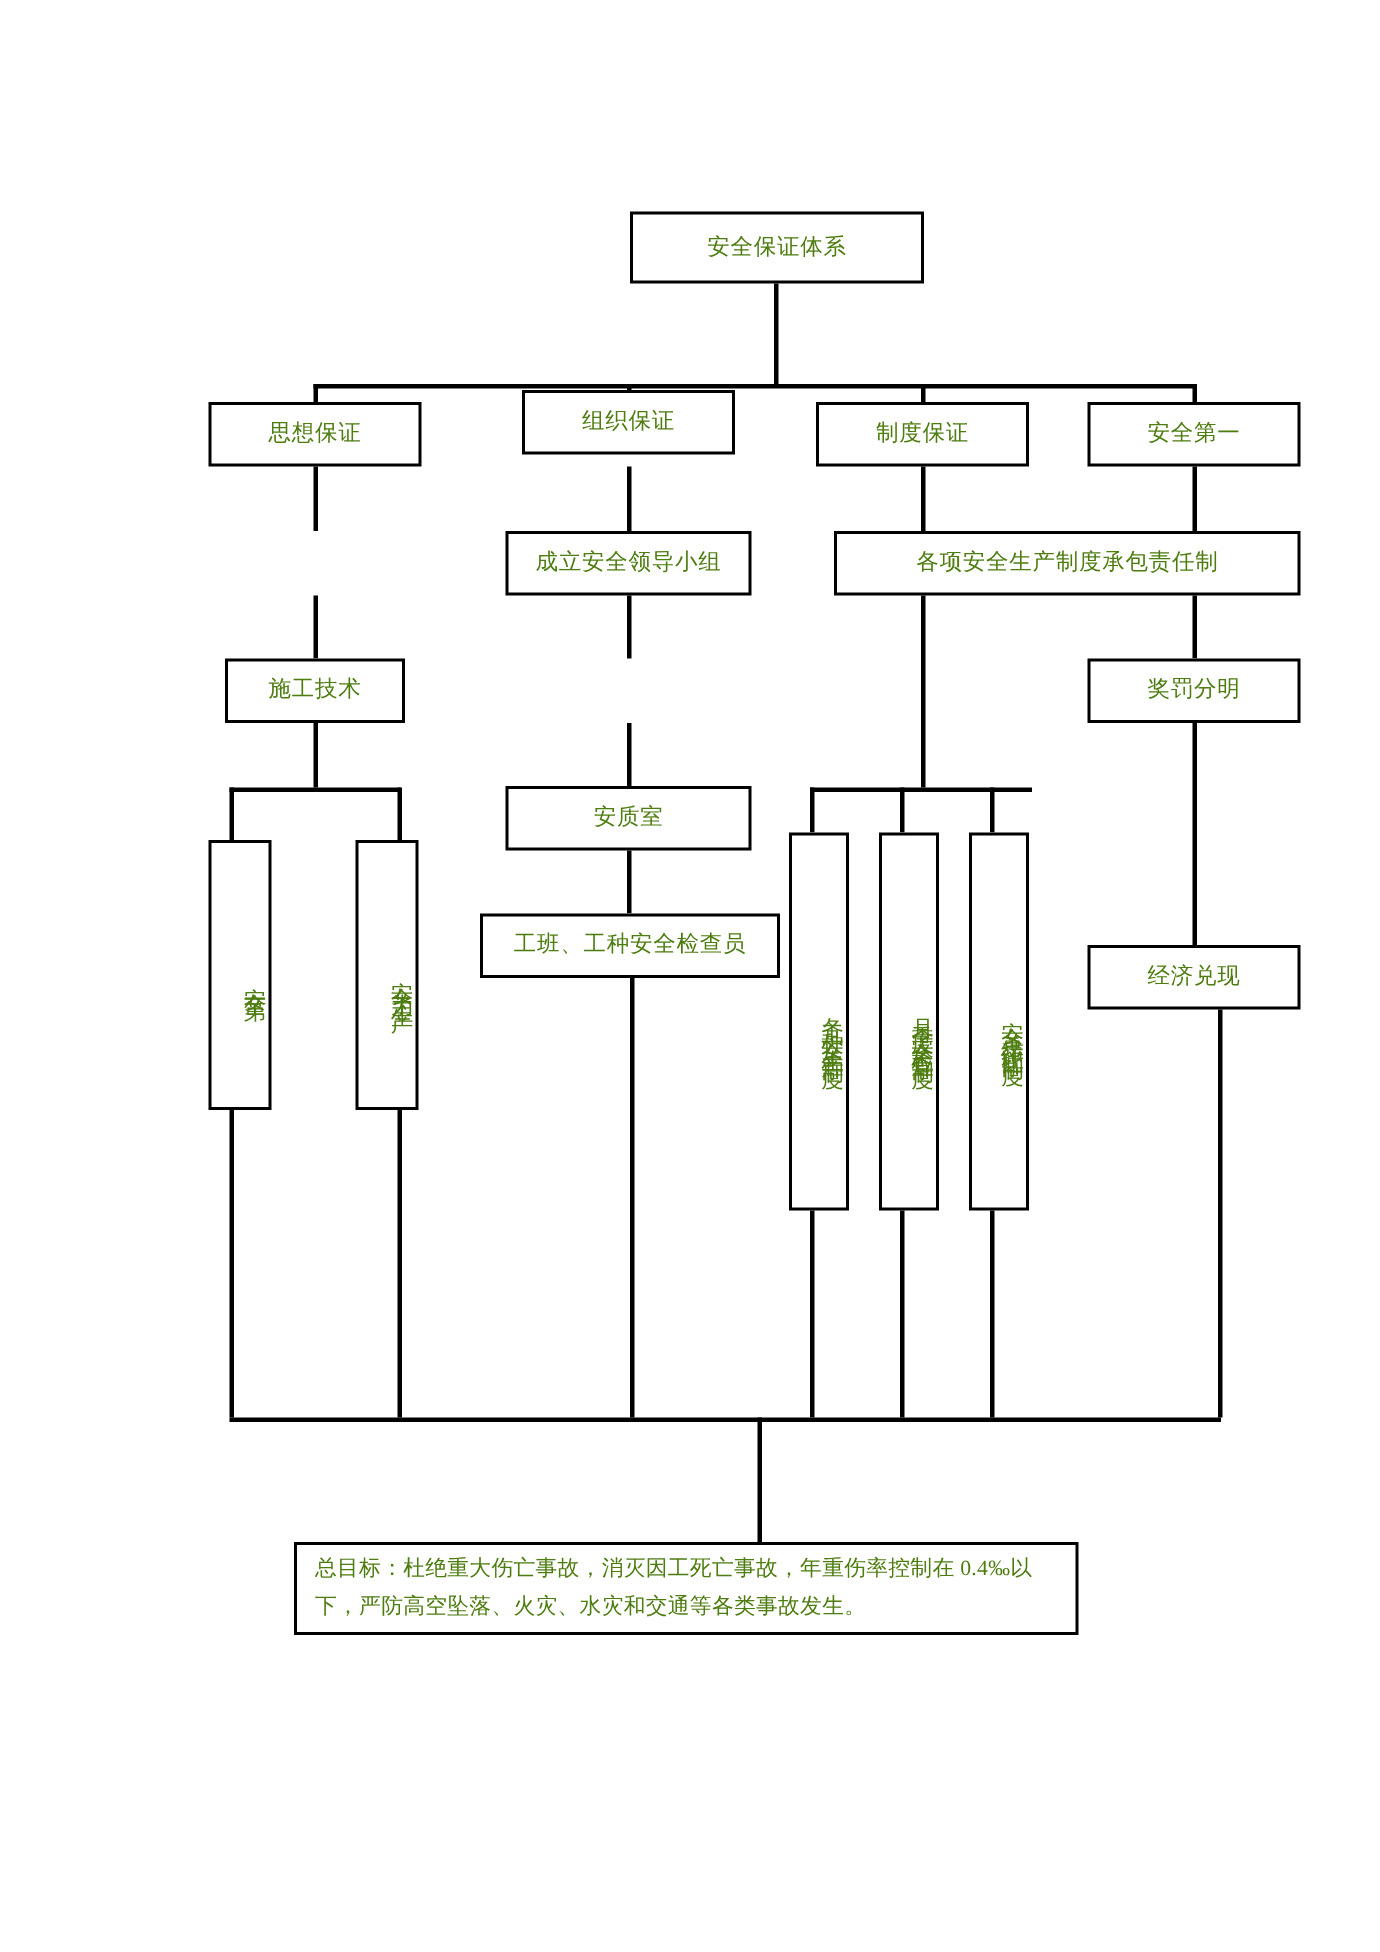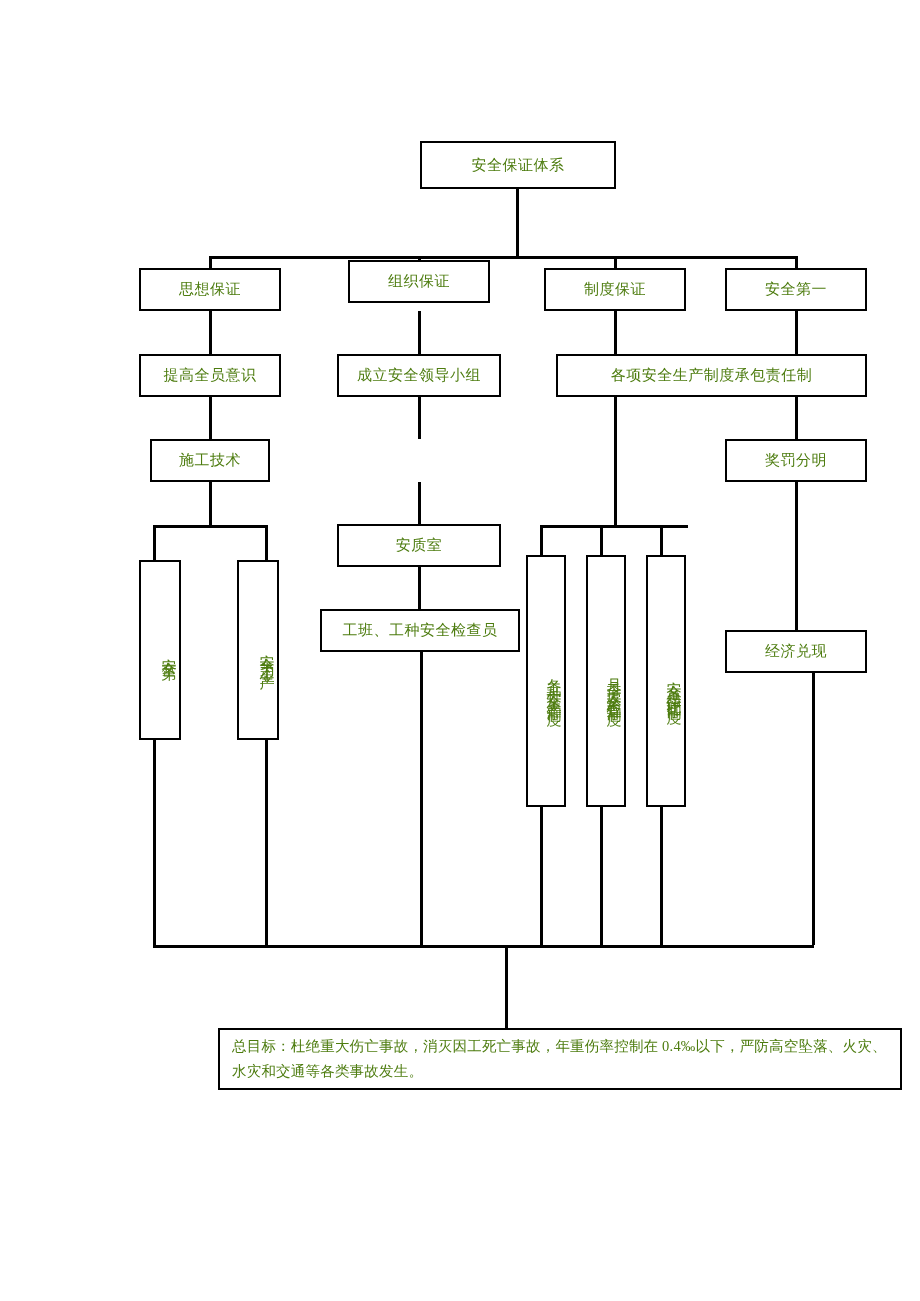--- a/index.html
+++ b/index.html
@@ -80,21 +80,20 @@
   <div class="box" style="left:139px; top:268px; width:142px; height:43px;">思想保证</div>
   <div class="box" style="left:348px; top:260px; width:142px; height:43px;">组织保证</div>
   <div class="box" style="left:544px; top:268px; width:142px; height:43px;">制度保证</div>
   <div class="box" style="left:725px; top:268px; width:142px; height:43px;">安全第一</div>
 
   <div class="ln vl" style="left:209px; top:311px; height:43px;"></div>
   <div class="ln vl" style="left:418px; top:311px; height:43px;"></div>
   <div class="ln vl" style="left:614px; top:311px; height:43px;"></div>
   <div class="ln vl" style="left:795px; top:311px; height:43px;"></div>
 
-  <div class="box" style="left:139px; top:354px; width:142px; height:43px;">提高全员意识</div>
   <div class="box" style="left:337px; top:354px; width:164px; height:43px;">成立安全领导小组</div>
   <div class="box" style="left:556px; top:354px; width:311px; height:43px;">各项安全生产制度承包责任制</div>
 
   <div class="ln vl" style="left:209px; top:397px; height:42px;"></div>
   <div class="ln vl" style="left:418px; top:397px; height:42px;"></div>
 
   <div class="ln vl" style="left:614px; top:397px; height:128px;"></div>
 
   <div class="ln vl" style="left:795px; top:397px; height:42px;"></div>
 
@@ -133,15 +132,15 @@
   <div class="ln vl" style="left:265px; top:740px; height:205px;"></div>
   <div class="ln vl" style="left:420px; top:652px; height:293px;"></div>
   <div class="ln vl" style="left:540px; top:807px; height:138px;"></div>
   <div class="ln vl" style="left:600px; top:807px; height:138px;"></div>
   <div class="ln vl" style="left:660px; top:807px; height:138px;"></div>
   <div class="ln vl" style="left:812px; top:673px; height:272px;"></div>
 
   <div class="ln hl" style="left:153px; top:945px; width:661px;"></div>
   <div class="ln vl" style="left:505px; top:945px; height:83px;"></div>
 
-  <div class="box wide-note" style="left:196px; top:1028px; width:684px; height:62px;margin-left:22px;">总目标：杜绝重大伤亡事故，消灭因工死亡事故，年重伤率控制在 0.4‰以下，严防高空坠落、火灾、水灾和交通等各类事故发生。</div>
+  <div class="box wide-note" style="left:196px; top:1028px; width:523px; height:62px;">总目标：杜绝重大伤亡事故，消灭因工死亡事故，年重伤率控制在 0.4‰以下，严防高空坠落、火灾、水灾和交通等各类事故发生。</div>
 
 </div>
 
 </body></html>

